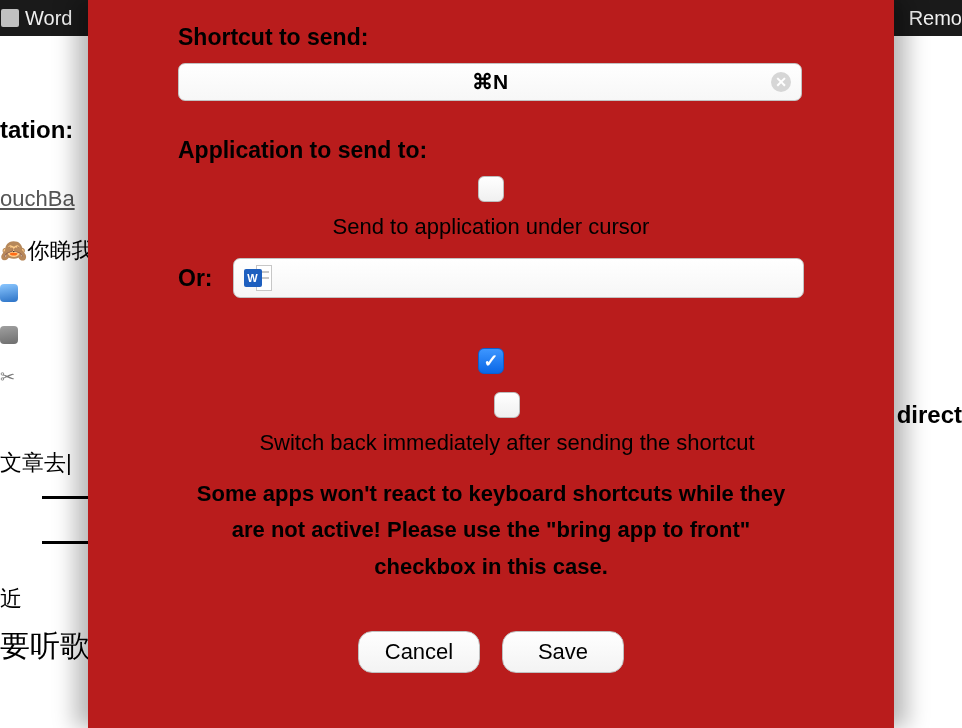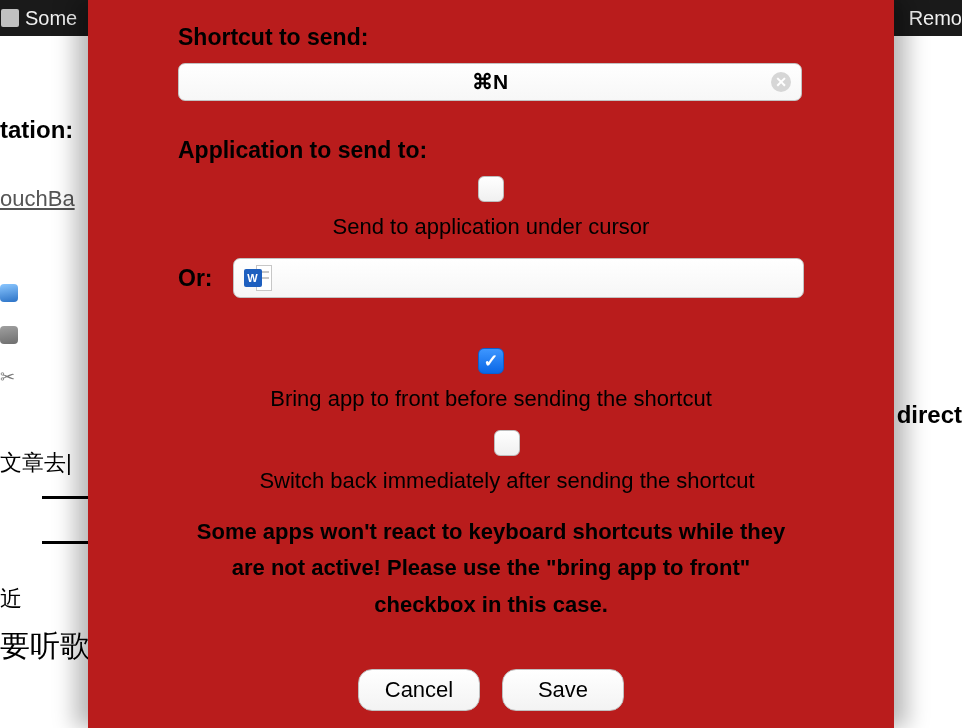--- a/index.html
+++ b/index.html
@@ -214,29 +214,30 @@
       justify-content: center;
     }
   </style>
 </head>
 <body>
 
 <div class="bg">
   <div class="topbar">
     <div class="topbar-left">
       <span class="topbar-icon"></span>
-      <span>Some</span>
+      <span>Word</span>
     </div>
     <div class="topbar-right">
       <span>Remo</span>
     </div>
   </div>
   <div class="bg-content">
     <div class="bg-label1">tation:</div>
     <div class="bg-label2">ouchBa</div>
+    <div class="bg-label3">🙈你睇我</div>
     <div class="bg-icon1"></div>
     <div class="bg-icon2"></div>
     <div class="bg-scissors">✂</div>
     <div class="bg-label4">direct</div>
     <div class="bg-label5">文章去|</div>
     <div class="bg-rule1"></div>
     <div class="bg-rule2"></div>
     <div class="bg-label6">近</div>
     <div class="bg-label7">要听歌</div>
   </div>
@@ -263,21 +264,20 @@
       <div class="app-picker">
         <span class="word-icon">
           <span class="page"></span>
           <span class="badge">W</span>
         </span>
       </div>
     </div>
 
     <div class="check-row">
       <span class="checkbox checked"></span>
-      <span class="check-label">Bring app to front before sending the shortcut</span>
     </div>
 
     <div class="check-row indent">
       <span class="checkbox"></span>
       <span class="check-label">Switch back immediately after sending the shortcut</span>
     </div>
 
     <div class="note">Some apps won't react to keyboard shortcuts while they are not active! Please use the "bring app to front" checkbox in this case.</div>
 
     <div class="btn-row">

